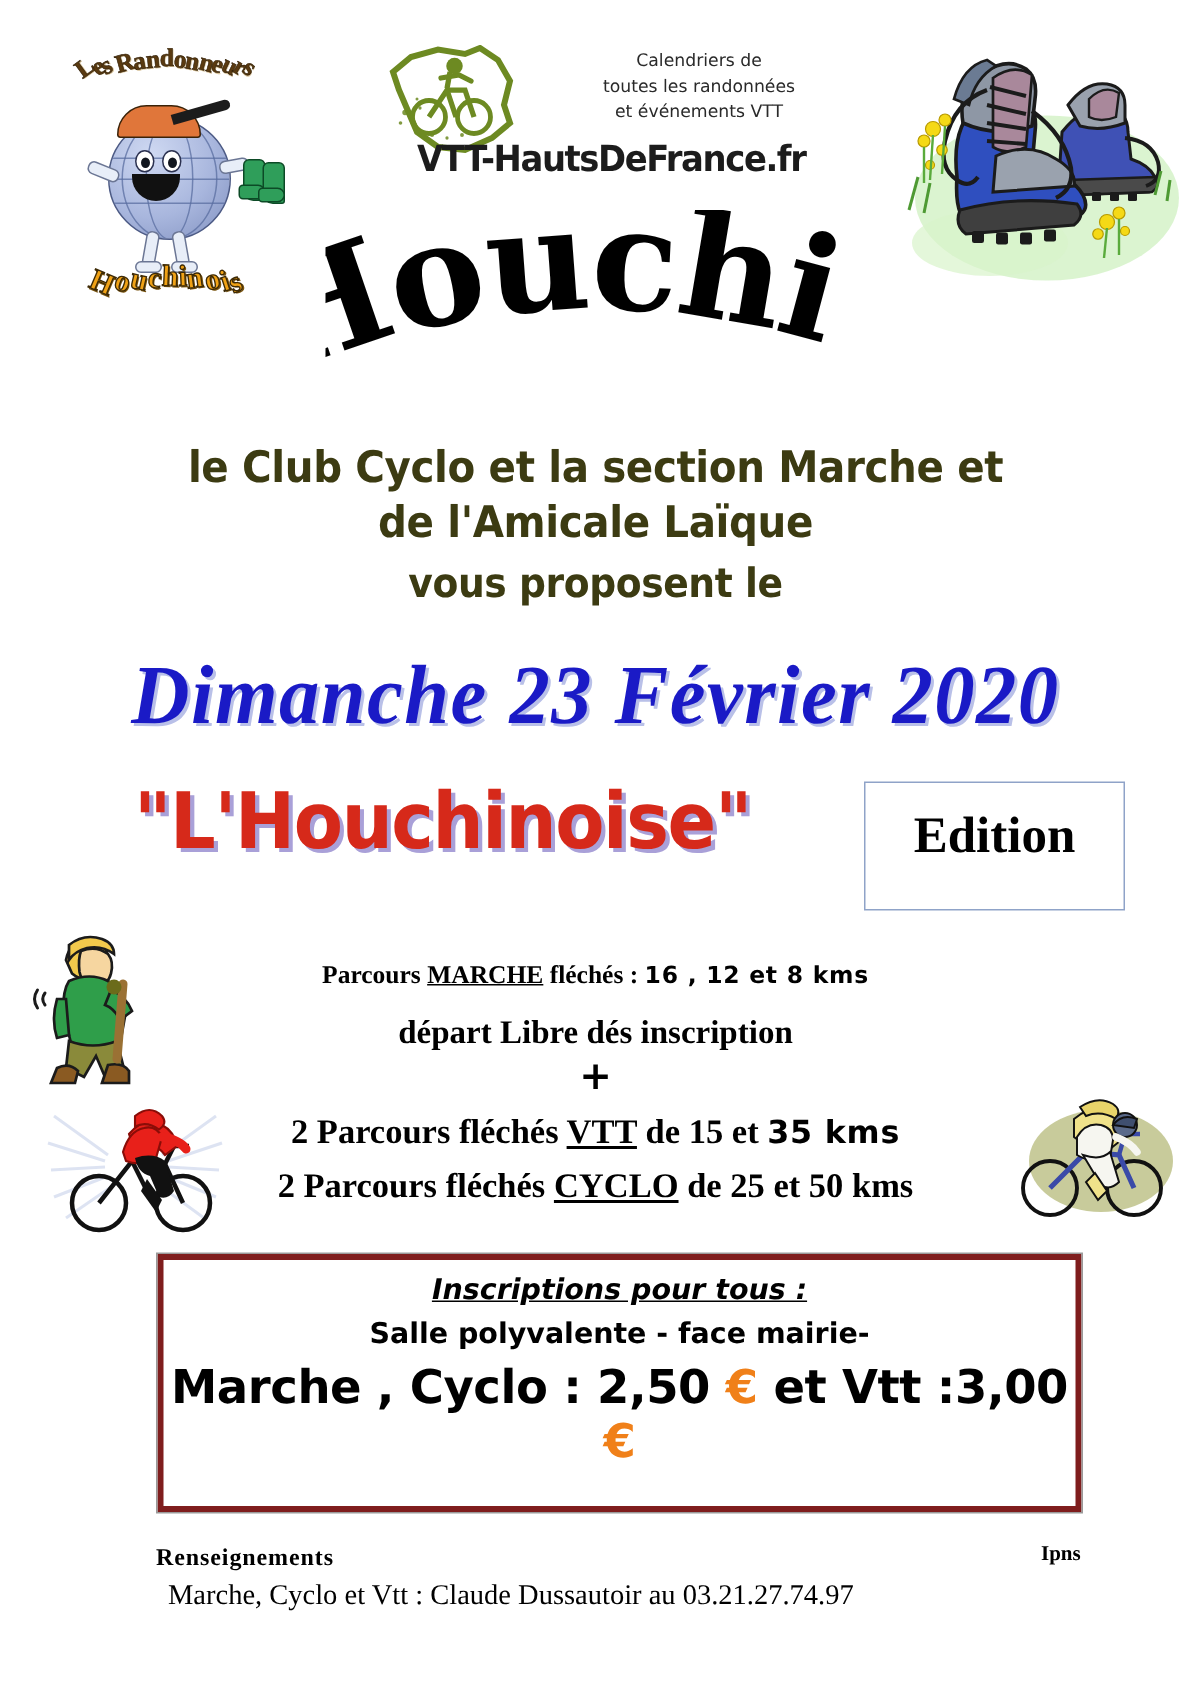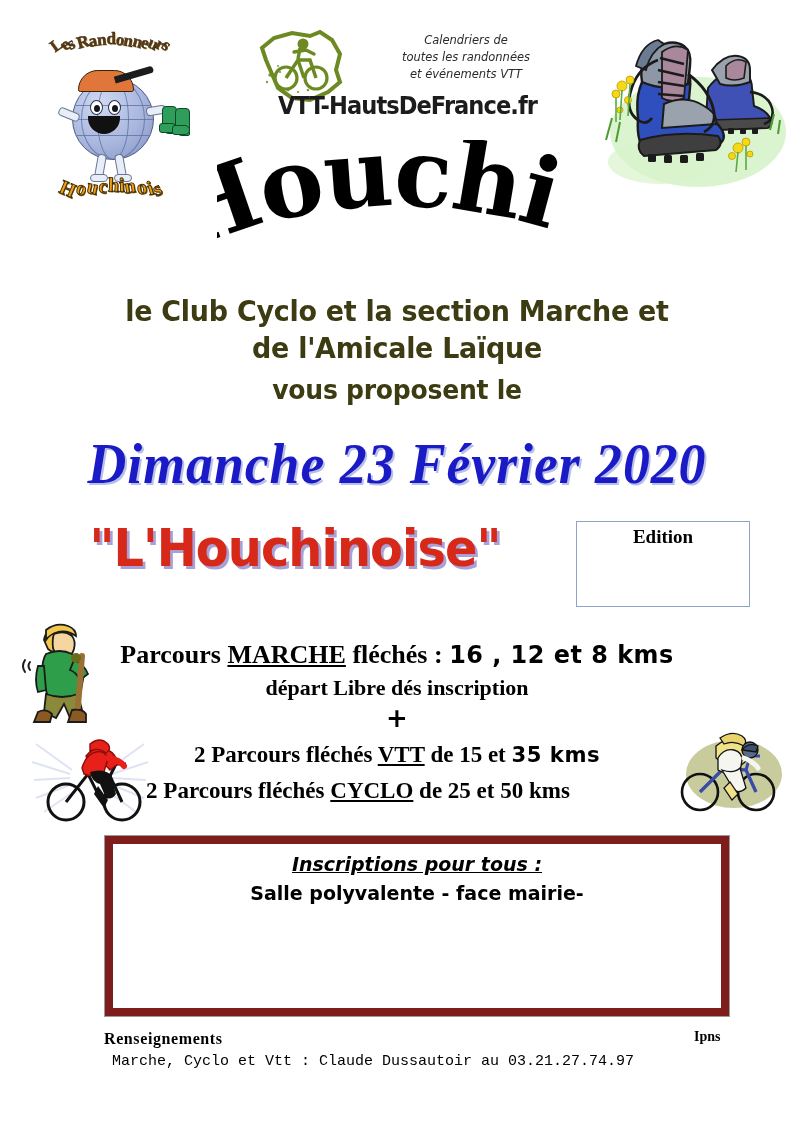--- a/index.html
+++ b/index.html
@@ -98,21 +98,21 @@
     font-family: "DejaVu Sans", sans-serif;
     font-weight: bold; font-size: 24px; letter-spacing: -1px;
     color: #1c1c1c; white-space: nowrap;
     transform: scaleX(0.94);
     transform-origin: left center;
   }
   .vtt-tag {
     position: absolute; left: 126px; top: 2px; width: 164px;
     text-align: center;
     font-family: "DejaVu Sans", sans-serif;
-    font-size: 11.5px; line-height: 17px; color: #2a2a2a; font-style: italic;
+    font-size: 11.5px; line-height: 17px; color: #2a2a2a;
   }
 
   
   #boots-art { left: 600px; top: 22px; width: 190px; height: 172px; }
 
   
   #poster-title {
     left: 0; top: 140px; width: 794px; text-align: center;
     height: 120px;
   }
@@ -157,55 +157,55 @@
   #edition-box {
     left: 576px; top: 521px; width: 172px; height: 84px;
     border: 1.2px solid #8fa3c8;
     background: #fff;
     text-align: center;
     font-family: "Liberation Serif", serif;
     font-weight: bold;
   }
   #edition-num { font-size: 25px; display:inline-block; margin-top: 12px; }
   #edition-sup { font-size: 14px; vertical-align: super; }
-  #edition-word { font-size: 19px; margin-top: 4px; }
+  #edition-word { font-size: 34px; margin-top: 17px; }
 
   
   #walker-art { left: 16px; top: 614px; width: 104px; height: 110px; }
 
   
   #road-cyclist-art { left: 30px; top: 728px; width: 120px; height: 98px; }
 
   
   #mtb-cyclist-art { left: 672px; top: 728px; width: 118px; height: 98px; }
 
   
   .course-line {
     position: absolute;
     font-family: "Liberation Serif", serif;
     font-weight: bold; color: #000;
     white-space: nowrap;
   }
-  #course-marche { left: 0; top: 640px; width: 794px; text-align: center; font-size: 26px; }
+  #course-marche { left: 0; top: 640px; width: 794px; text-align: center; font-size: 17px; }
   #course-depart { left: 0; top: 675px; width: 794px; text-align: center; font-size: 22px; }
   #course-plus   { left: 0; top: 703px; width: 794px; text-align: center; font-size: 26px; font-family: "DejaVu Sans", sans-serif;}
   #course-vtt    { left: 0; top: 742px; width: 794px; text-align: center; font-size: 23px; }
-  #course-cyclo  { left: 0; top: 778px; width: 716px; text-align: center; font-size: 23px; }
+  #course-cyclo  { left: 0; top: 778px; width: 794px; text-align: center; font-size: 23px; }
   .u { text-decoration: underline; }
   .rnd {
     font-family: "DejaVu Sans", sans-serif;
     font-weight: bold;
     font-size: 0.92em;
     letter-spacing: 0.5px;
   }
 
   
   #inscription-box {
     left: 105px; top: 836px; width: 608px; height: 164px;
-    border: 8px solid #7f1d1d;
+    border: 4px solid #7f1d1d;
     outline: 1px solid #9a9a9a;
     background: #fff;
     text-align: center;
     font-family: "DejaVu Sans", sans-serif;
   }
   #ins-title {
     margin-top: 9px;
     font-weight: bold; font-style: italic; font-size: 19px;
     text-decoration: underline;
   }
@@ -221,22 +221,22 @@
 
   
   #footer-head {
     left: 104px; top: 1030px;
     font-family: "Liberation Serif", serif;
     font-weight: bold; font-size: 16px;
     letter-spacing: 0.6px;
   }
   #footer-contact {
     left: 112px; top: 1053px;
-    font-family: Liberation Mono, monospace;
-    font-size: 15px;
+    font-family: Liberation Serif, serif;
+    font-size: 19px;
   }
   #footer-ipns {
     left: 694px; top: 1029px;
     font-family: "Liberation Serif", serif;
     font-weight: bold; font-size: 14px;
   }
 </style>
 </head>
 <body>
 
@@ -473,17 +473,20 @@
 <div class="abs course-line" id="course-vtt">
   <span>2 Parcours fléchés </span><span class="u">VTT</span><span>  de 15  et  </span><span class="rnd">35 kms</span>
 </div>
 <div class="abs course-line" id="course-cyclo">
   <span>2 Parcours fléchés </span><span class="u">CYCLO</span><span> de 25  et  50 kms</span>
 </div>
 
 <div class="abs" id="inscription-box">
   <div id="ins-title">Inscriptions pour tous  :</div>
   <div id="ins-place">Salle polyvalente  - face mairie-</div>
+  <div id="ins-price">
+    <span>Marche , Cyclo : 2,50 </span><span class="euro">€</span><span> et  Vtt :3,00 </span><span class="euro">€</span>
+  </div>
 </div>
 
 <div class="abs" id="footer-head">Renseignements</div>
 <div class="abs" id="footer-contact">Marche, Cyclo et Vtt : Claude Dussautoir au 03.21.27.74.97</div>
 <div class="abs" id="footer-ipns">Ipns</div>
 
 </body></html>

